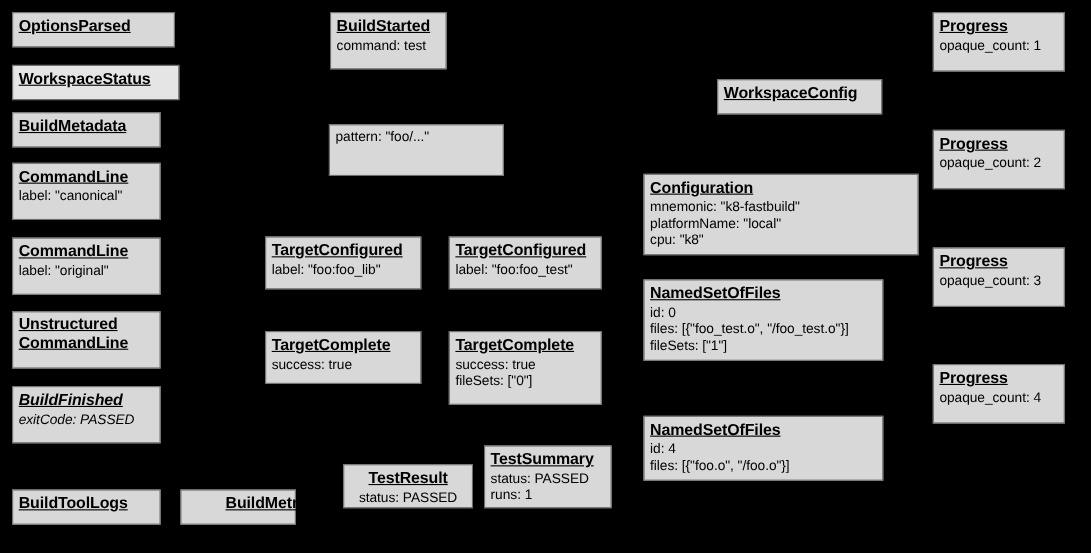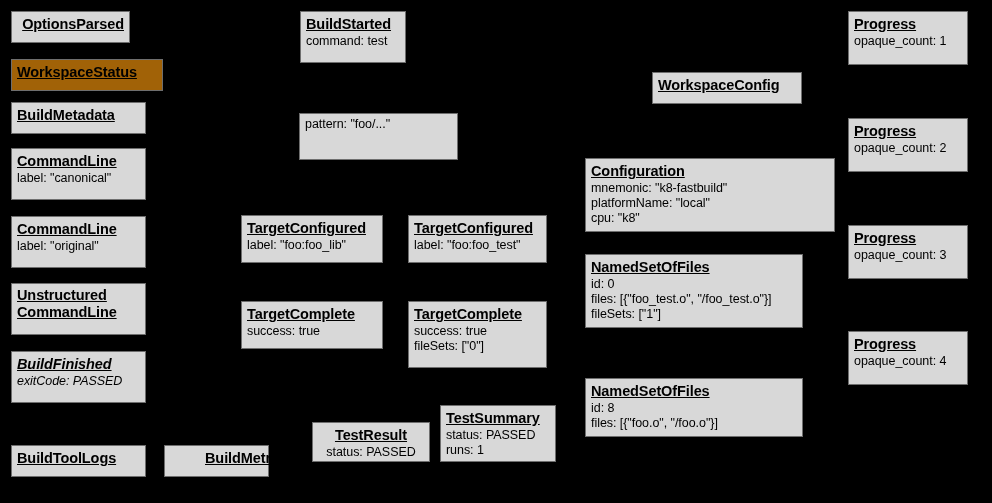--- a/index.html
+++ b/index.html
@@ -43,28 +43,28 @@
   }
   .node-field {
     display: block;
     white-space: pre;
   }
 </style>
 </head>
 <body>
 
 <div id="canvas" style="width: 992px; height: 503px; background: rgb(0, 0, 0);">
-    <div class="node" style="left: 11px; top: 11px; width: 119px; height: 32px; background: rgb(216, 216, 216); border-color: rgb(110, 110, 110); color: rgb(0, 0, 0); text-align: right;"><span class="node-title">OptionsParsed</span></div>
+    <div class="node" style="left: 11px; top: 11px; width: 148px; height: 32px; background: rgb(216, 216, 216); border-color: rgb(110, 110, 110); color: rgb(0, 0, 0);"><span class="node-title">OptionsParsed</span></div>
     <div class="node" style="left: 300px; top: 11px; width: 106px; height: 52px; background: rgb(216, 216, 216); border-color: rgb(110, 110, 110); color: rgb(0, 0, 0);"><span class="node-title">BuildStarted</span><div class="node-fields">
         <span class="node-field">command: test</span>
       </div></div>
     <div class="node" style="left: 848px; top: 11px; width: 120px; height: 54px; background: rgb(216, 216, 216); border-color: rgb(110, 110, 110); color: rgb(0, 0, 0);"><span class="node-title">Progress</span><div class="node-fields">
         <span class="node-field">opaque_count: 1</span>
       </div></div>
-    <div class="node" style="left: 11px; top: 59px; width: 152px; height: 32px; background: #a16207; border-color: rgb(110, 110, 110); color: rgb(0, 0, 0);"><span class="node-title">WorkspaceStatus</span></div>
+    <div class="node" style="left: 11px; top: 59px; width: 152px; height: 32px; background: #e5e5e5; border-color: rgb(110, 110, 110); color: rgb(0, 0, 0);"><span class="node-title">WorkspaceStatus</span></div>
     <div class="node" style="left: 652px; top: 72px; width: 150px; height: 32px; background: rgb(216, 216, 216); border-color: rgb(110, 110, 110); color: rgb(0, 0, 0);"><span class="node-title">WorkspaceConfig</span></div>
     <div class="node" style="left: 11px; top: 102px; width: 135px; height: 32px; background: rgb(216, 216, 216); border-color: rgb(110, 110, 110); color: rgb(0, 0, 0);"><span class="node-title">BuildMetadata</span></div>
     <div class="node" style="left: 299px; top: 113px; width: 159px; height: 47px; background: rgb(216, 216, 216); border-color: rgb(110, 110, 110); color: rgb(0, 0, 0);"><div class="node-fields">
         <span class="node-field">pattern: "foo/..."</span>
       </div></div>
     <div class="node" style="left: 848px; top: 118px; width: 120px; height: 54px; background: rgb(216, 216, 216); border-color: rgb(110, 110, 110); color: rgb(0, 0, 0);"><span class="node-title">Progress</span><div class="node-fields">
         <span class="node-field">opaque_count: 2</span>
       </div></div>
     <div class="node" style="left: 11px; top: 148px; width: 135px; height: 52px; background: rgb(216, 216, 216); border-color: rgb(110, 110, 110); color: rgb(0, 0, 0);"><span class="node-title">CommandLine</span><div class="node-fields">
         <span class="node-field">label: "canonical"</span>
@@ -100,21 +100,21 @@
         <span class="node-field">success: true</span>
         <span class="node-field">fileSets: ["0"]</span>
       </div></div>
     <div class="node" style="left: 848px; top: 331px; width: 120px; height: 54px; background: rgb(216, 216, 216); border-color: rgb(110, 110, 110); color: rgb(0, 0, 0);"><span class="node-title">Progress</span><div class="node-fields">
         <span class="node-field">opaque_count: 4</span>
       </div></div>
     <div class="node" style="left: 11px; top: 351px; width: 135px; height: 52px; background: rgb(216, 216, 216); border-color: rgb(110, 110, 110); color: rgb(0, 0, 0); font-style: italic;"><span class="node-title">BuildFinished</span><div class="node-fields">
         <span class="node-field">exitCode: PASSED</span>
       </div></div>
     <div class="node" style="left: 585px; top: 378px; width: 218px; height: 59px; background: rgb(216, 216, 216); border-color: rgb(110, 110, 110); color: rgb(0, 0, 0);"><span class="node-title">NamedSetOfFiles</span><div class="node-fields">
-        <span class="node-field">id: 8</span>
+        <span class="node-field">id: 4</span>
         <span class="node-field">files: [{"foo.o", "/foo.o"}]</span>
       </div></div>
     <div class="node" style="left: 440px; top: 405px; width: 116px; height: 57px; background: rgb(216, 216, 216); border-color: rgb(110, 110, 110); color: rgb(0, 0, 0);"><span class="node-title">TestSummary</span><div class="node-fields">
         <span class="node-field">status: PASSED</span>
         <span class="node-field">runs: 1</span>
       </div></div>
     <div class="node" style="left: 312px; top: 422px; width: 118px; height: 40px; background: rgb(216, 216, 216); border-color: rgb(110, 110, 110); color: rgb(0, 0, 0); text-align: center;"><span class="node-title">TestResult</span><div class="node-fields">
         <span class="node-field">status: PASSED</span>
       </div></div>
     <div class="node" style="left: 11px; top: 445px; width: 135px; height: 32px; background: rgb(216, 216, 216); border-color: rgb(110, 110, 110); color: rgb(0, 0, 0);"><span class="node-title">BuildToolLogs</span></div>

